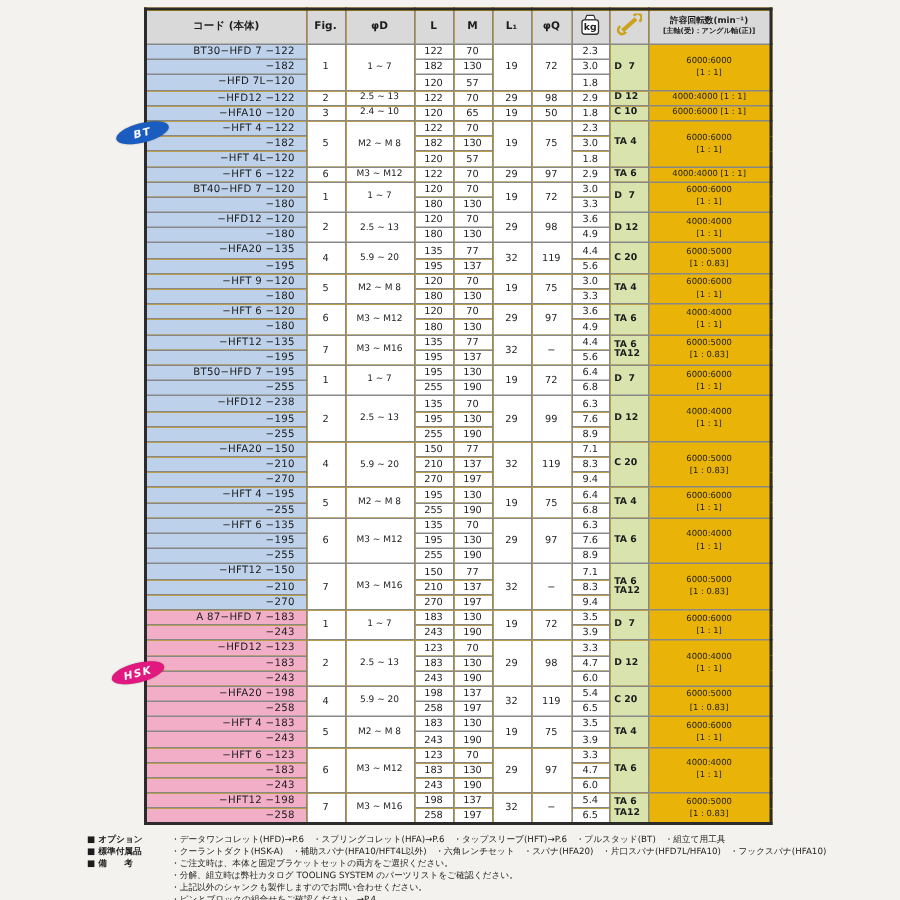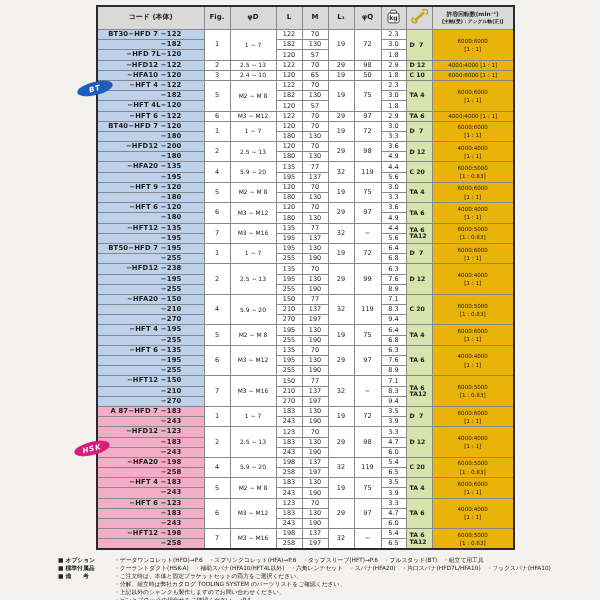--- a/index.html
+++ b/index.html
@@ -8,21 +8,21 @@
   .sheet{position:absolute;inset:0}
   table.spec{position:absolute;left:96px;top:5px;border-collapse:collapse;
        table-layout:fixed;background:#eab308;border:2px solid #2b2b2b}
   .spec th,.spec td{border:1px solid #888;padding:0;text-align:center;
        font-size:6.5px;line-height:1.05;overflow:hidden;white-space:nowrap;
        vertical-align:middle}
   .spec thead th{background:var(--header-gray);font-weight:bold;font-size:7px;height:22px}
   .spec thead th .sub{font-size:4.8px;font-weight:bold;line-height:1.2}
   .spec thead th .main{font-size:5.8px;font-weight:bold;line-height:1.3}
   .spec tbody tr{height:10.2px}
-  td.code{text-align:right;padding-right:22px;font-weight:bold;font-size:6.8px;
+  td.code{text-align:right;padding-right:7px;font-weight:normal;font-size:6.8px;
        letter-spacing:0.2px}
   td.code.blue{background:var(--code-blue)}
   td.code.pink{background:var(--code-pink)}
   td.num{background:#fff}
   td.phid{font-size:6px}
   td.tool{background:var(--tool-green);text-align:left;padding-left:3px;
        font-weight:bold;font-size:6.2px;white-space:pre}
   td.rpm{font-size:5.6px}
   td.rpm div{line-height:1.45}
   .badge{position:absolute;color:#fff;font-weight:bold;font-style:italic;
@@ -200,21 +200,21 @@
             <div>[1 : 1]</div>
           </td>
         </tr>
         <tr>
           <td class="code blue">−180</td>
           <td class="num">180</td>
           <td class="num">130</td>
           <td class="num">3.3</td>
         </tr>
         <tr>
-          <td class="code blue">−HFD12 −200</td>
+          <td class="code blue">−HFD12 −120</td>
           <td class="num" rowspan="2">2</td>
           <td class="num phid" rowspan="2">2.5 ~ 13</td>
           <td class="num">120</td>
           <td class="num">70</td>
           <td class="num" rowspan="2">29</td>
           <td class="num" rowspan="2">98</td>
           <td class="num">3.6</td>
           <td class="tool" rowspan="2"><div>D 12</div></td>
           <td class="rpm" rowspan="2">
             <div>4000:4000</div>

